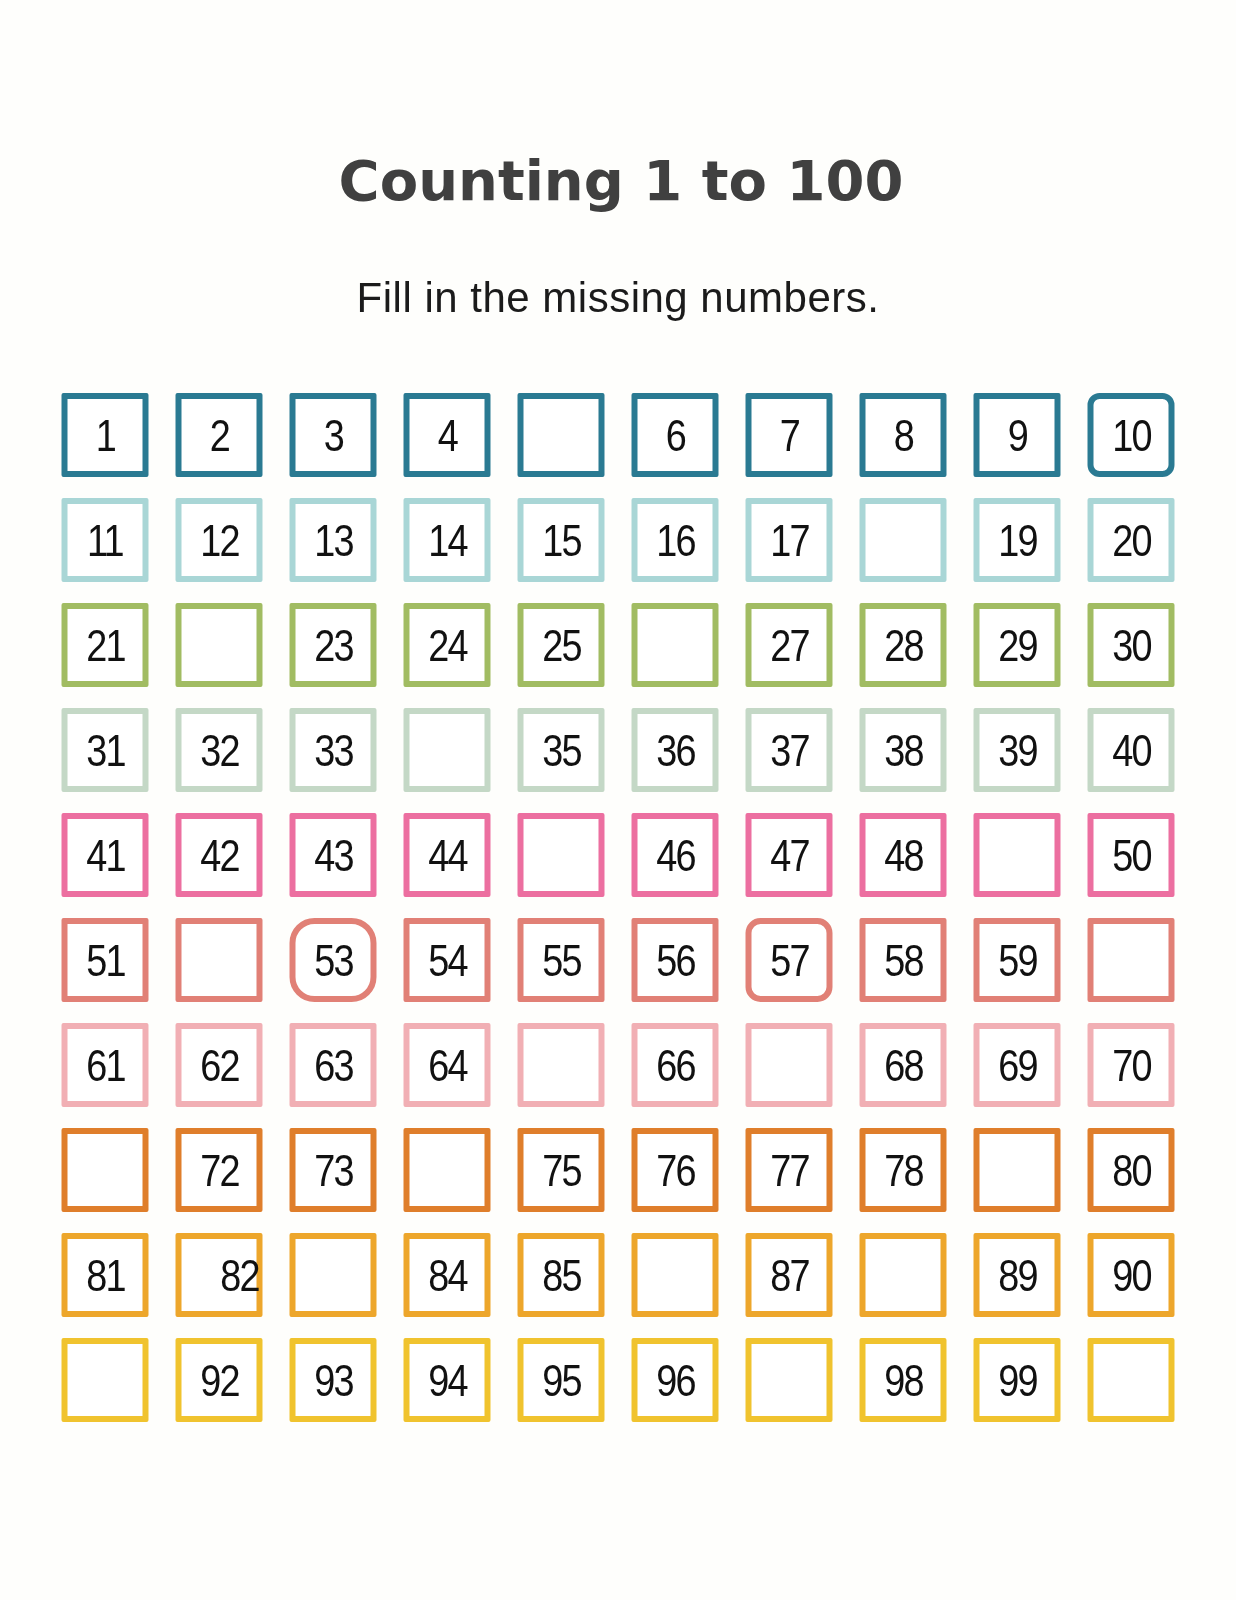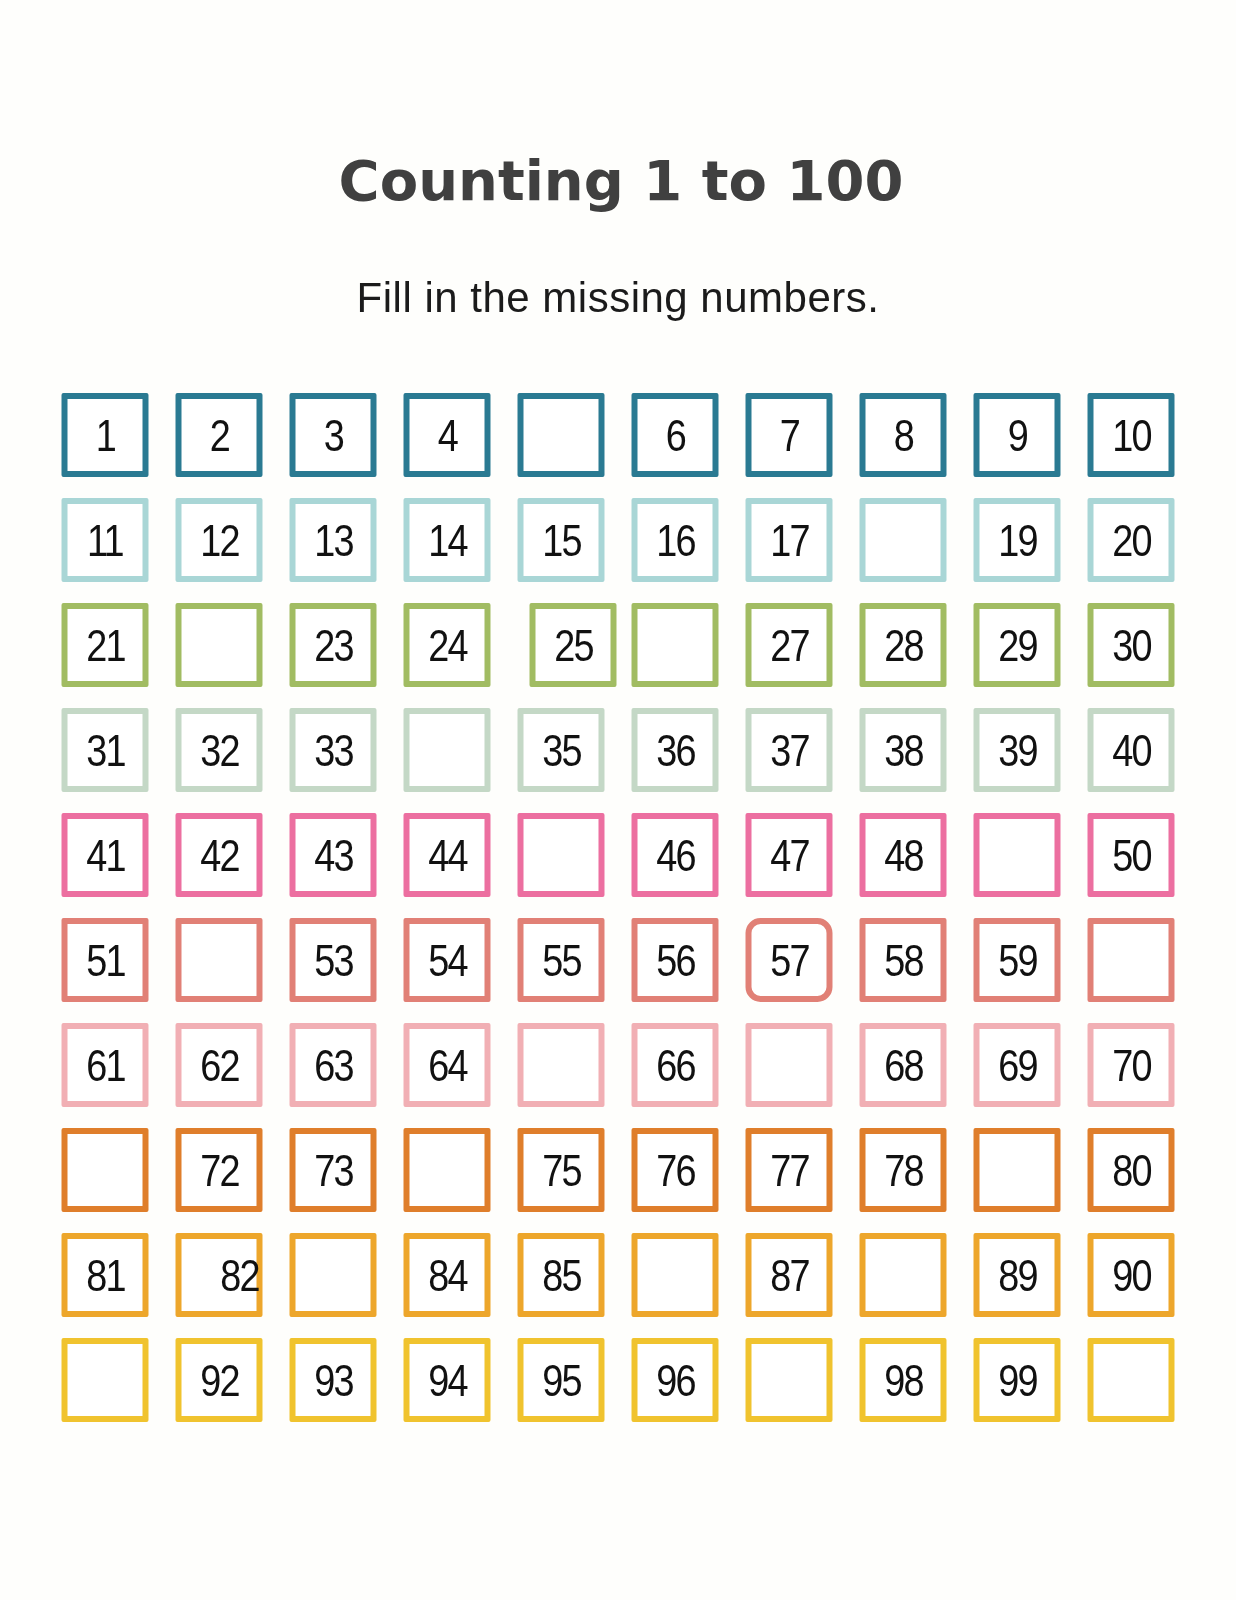--- a/index.html
+++ b/index.html
@@ -114,21 +114,21 @@
       </div>
       <div class="cell" style="border-color: rgb(42, 122, 146);">
         <span class="num">7</span>
       </div>
       <div class="cell" style="border-color: rgb(42, 122, 146);">
         <span class="num">8</span>
       </div>
       <div class="cell" style="border-color: rgb(42, 122, 146);">
         <span class="num">9</span>
       </div>
-      <div class="cell" style="border-color: rgb(42, 122, 146);">
+      <div class="cell" style="border-color: rgb(42, 122, 146); border-radius: 12px;">
         <span class="num">10</span>
       </div>
       <div class="cell" style="border-color: rgb(169, 214, 214);">
         <span class="num">11</span>
       </div>
       <div class="cell" style="border-color: rgb(169, 214, 214);">
         <span class="num">12</span>
       </div>
       <div class="cell" style="border-color: rgb(169, 214, 214);">
         <span class="num">13</span>
@@ -159,21 +159,21 @@
       </div>
       <div class="cell" style="border-color: rgb(161, 188, 98);">
         <span class="num"></span>
       </div>
       <div class="cell" style="border-color: rgb(161, 188, 98);">
         <span class="num">23</span>
       </div>
       <div class="cell" style="border-color: rgb(161, 188, 98);">
         <span class="num">24</span>
       </div>
-      <div class="cell" style="border-color: rgb(161, 188, 98); margin-left: 12px;">
+      <div class="cell" style="border-color: rgb(161, 188, 98);">
         <span class="num">25</span>
       </div>
       <div class="cell" style="border-color: rgb(161, 188, 98);">
         <span class="num"></span>
       </div>
       <div class="cell" style="border-color: rgb(161, 188, 98);">
         <span class="num">27</span>
       </div>
       <div class="cell" style="border-color: rgb(161, 188, 98);">
         <span class="num">28</span>
@@ -243,21 +243,21 @@
       </div>
       <div class="cell" style="border-color: rgb(236, 111, 160);">
         <span class="num">50</span>
       </div>
       <div class="cell" style="border-color: rgb(225, 128, 118);">
         <span class="num">51</span>
       </div>
       <div class="cell" style="border-color: rgb(225, 128, 118);">
         <span class="num"></span>
       </div>
-      <div class="cell" style="border-color: rgb(225, 128, 118);">
+      <div class="cell" style="border-color: rgb(225, 128, 118); border-radius: 25px;">
         <span class="num">53</span>
       </div>
       <div class="cell" style="border-color: rgb(225, 128, 118); align-items: center;">
         <span class="num">54</span>
       </div>
       <div class="cell" style="border-color: rgb(225, 128, 118);">
         <span class="num">55</span>
       </div>
       <div class="cell" style="border-color: rgb(225, 128, 118);">
         <span class="num">56</span>

